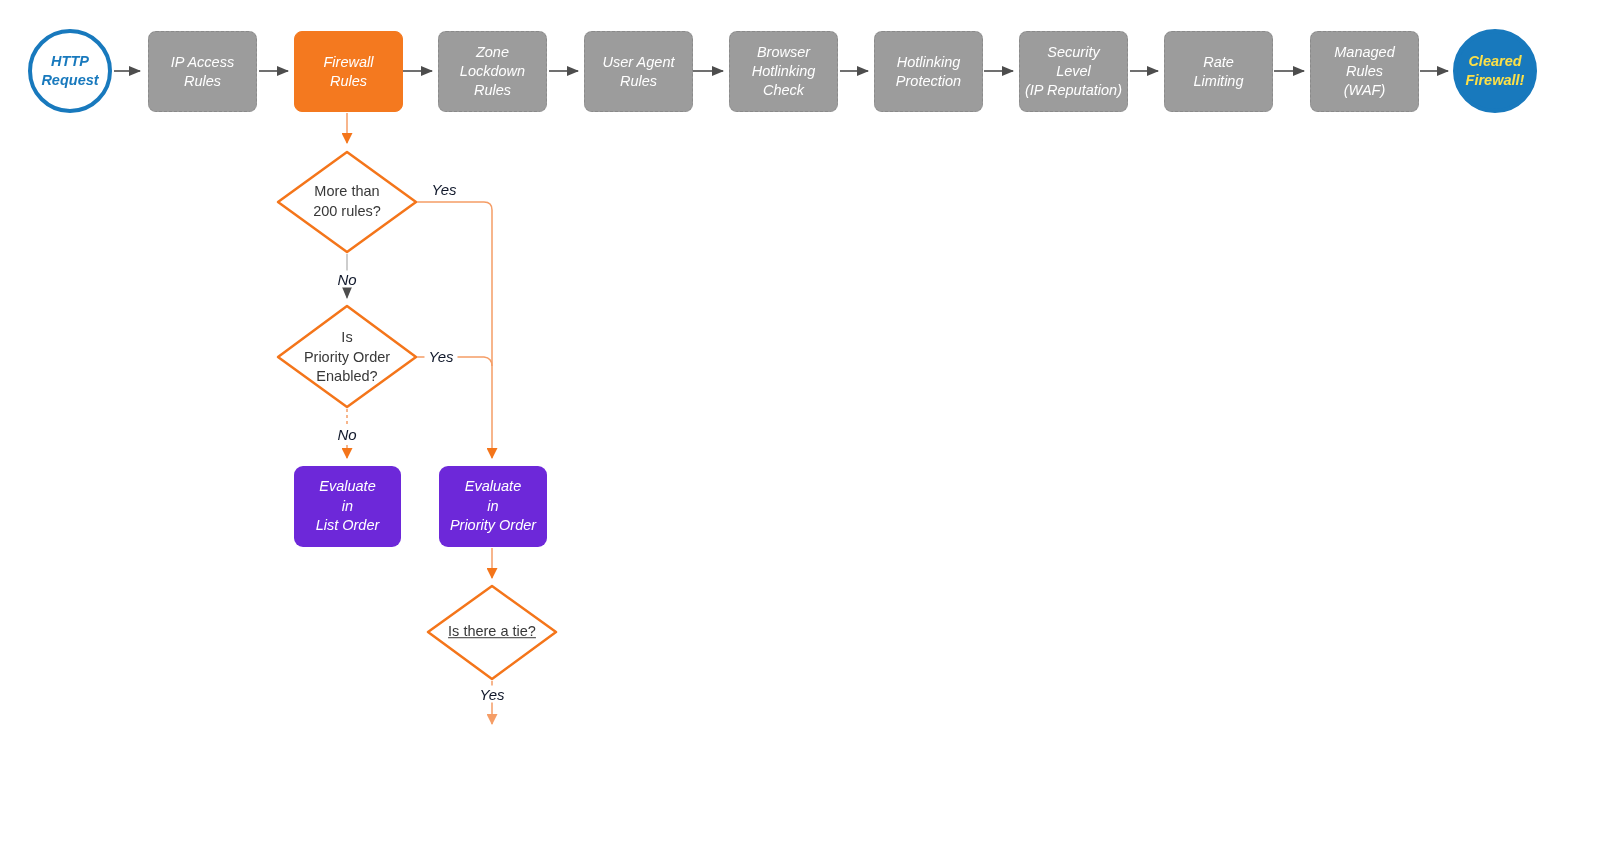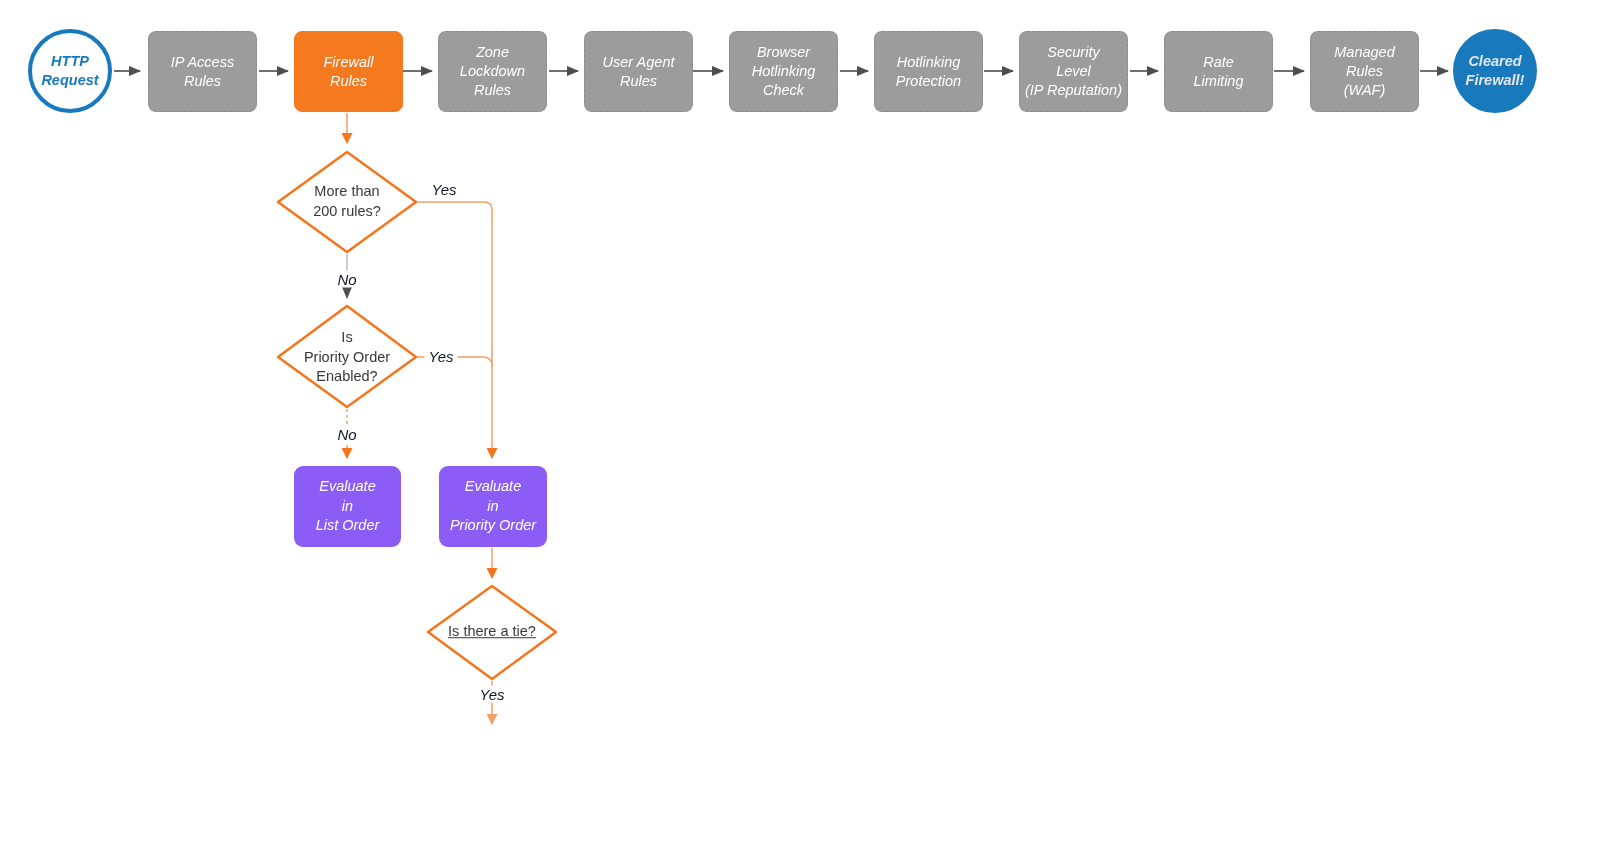--- a/index.html
+++ b/index.html
@@ -16,23 +16,23 @@
     top:31px;width:109px;height:81px;border-radius:8px;
     background:#9C9C9C;border:1px dashed #8A8A8A;
     color:#ffffff;font-style:italic;font-size:14.5px;line-height:1.3;padding:0 2px;
   }
   .stage.highlight{background:#F4791F;border:1px solid #F4791F;justify-content:center;}
   .circle{
     top:29px;width:84px;height:84px;border-radius:50%;
     font-style:italic;font-weight:bold;font-size:14.5px;line-height:1.3;
   }
   .circle.start{background:#ffffff;border:4px solid #1879BD;color:#1879BD;}
-  .circle.end{background:#1879BD;border:4px solid #1879BD;color:#e5e5e5;}
+  .circle.end{background:#1879BD;border:4px solid #1879BD;color:#fde047;}
   .action{
-    width:108px;height:81px;border-radius:9px;background:#8b5cf6;
+    width:108px;height:81px;border-radius:9px;background:#6d28d9;
     color:#ffffff;font-style:italic;font-size:14.5px;line-height:1.35;
   }
   .dlabel{
     position:absolute;transform:translate(-50%,-50%);text-align:center;
     color:#383838;font-size:14.5px;line-height:1.35;white-space:pre-line;
   }
   .elabel{
     position:absolute;transform:translate(-50%,-50%);
     color:#0f172a;font-style:italic;font-size:15px;background:#ffffff;padding:0 4px;
   }

